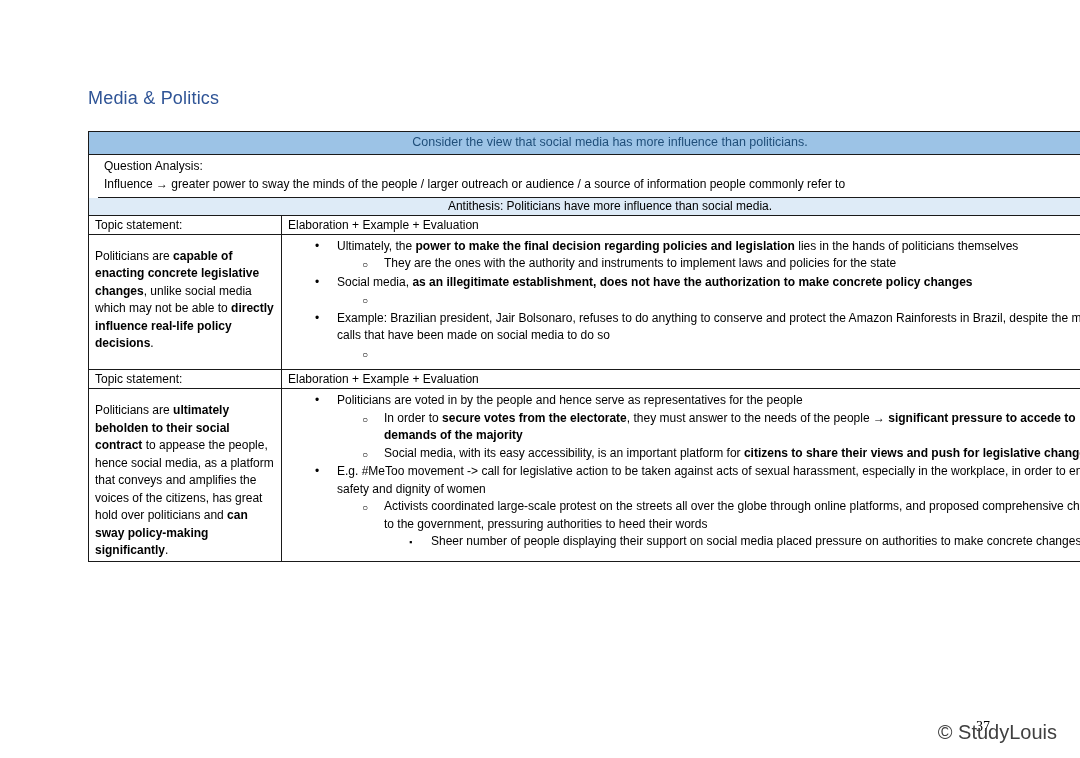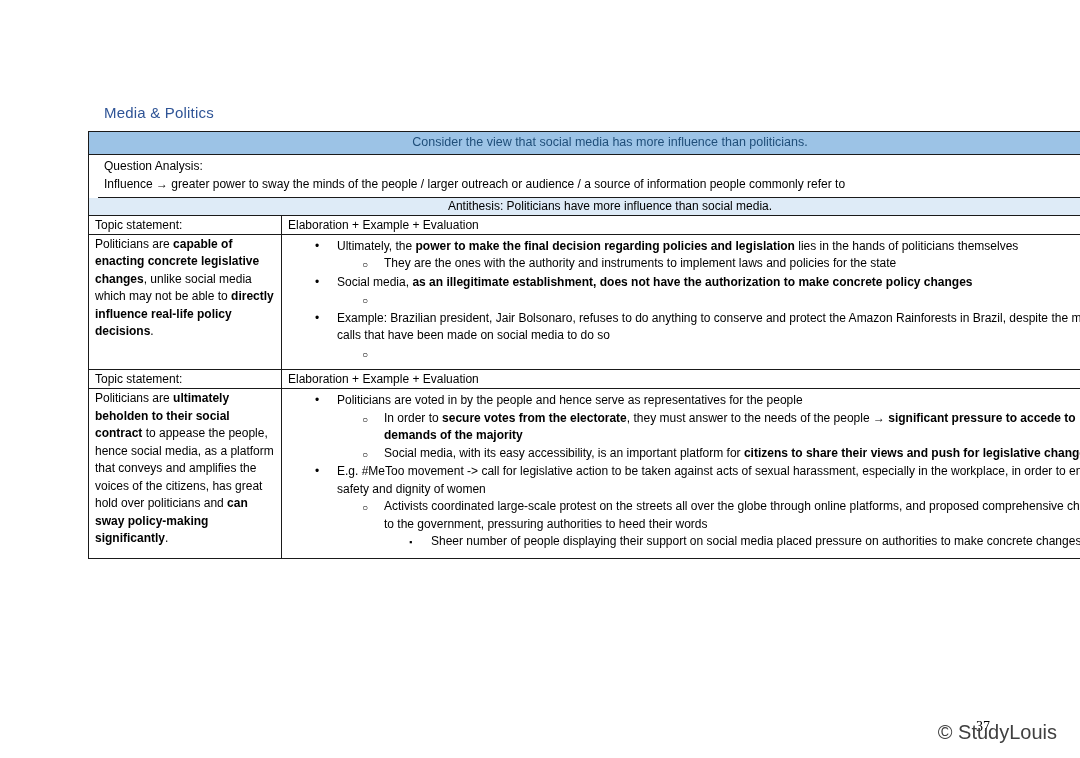--- a/index.html
+++ b/index.html
@@ -9,22 +9,22 @@
     height: 758px;
     background: #ffffff;
     font-family: "Liberation Sans", "DejaVu Sans", sans-serif;
     color: #000;
     overflow: hidden;
   }
   .title {
     position: absolute;
     left: 88px;
     top: 88px;
-    margin: 16px;
-    font-size: 15px;
+    margin: 0;
+    font-size: 18px;
     font-weight: 400;
     color: var(--title-text, #2F5496);
     letter-spacing: 0.2px;
   }
   .doc-table {
     position: absolute;
     left: 88px;
     top: 131px;
     width: 1044px;
     border: 1px solid var(--border, #000);
@@ -56,21 +56,21 @@
     padding: 1px 6px;
     box-sizing: border-box;
   }
   .cell-right {
     flex: 1;
     padding: 1px 6px;
     box-sizing: border-box;
   }
   .labels-row { line-height: 16px; }
   .content-row { padding-bottom: 0; }
-  .content-row .cell-left { padding-top: 1px; line-height: 17.5px; }
+  .content-row .cell-left { padding-top: 13px; line-height: 17.5px; }
   .content-row .cell-right { padding-top: 3px; padding-bottom: 6px; }
   .b { font-weight: bold; }
   .bullet { display: flex; align-items: flex-start; }
   .bullet .marker { flex: 0 0 22px; width: 22px; }
   .lvl1 { padding-left: 27px; }
   .lvl2 { padding-left: 74px; }
   .lvl3 { padding-left: 121px; }
   .lvl1 .marker { font-size: 12px; }
   .lvl2 .marker { font-size: 10px; padding-top: 1px; }
   .lvl3 .marker { font-size: 9px; padding-top: 1px; }

